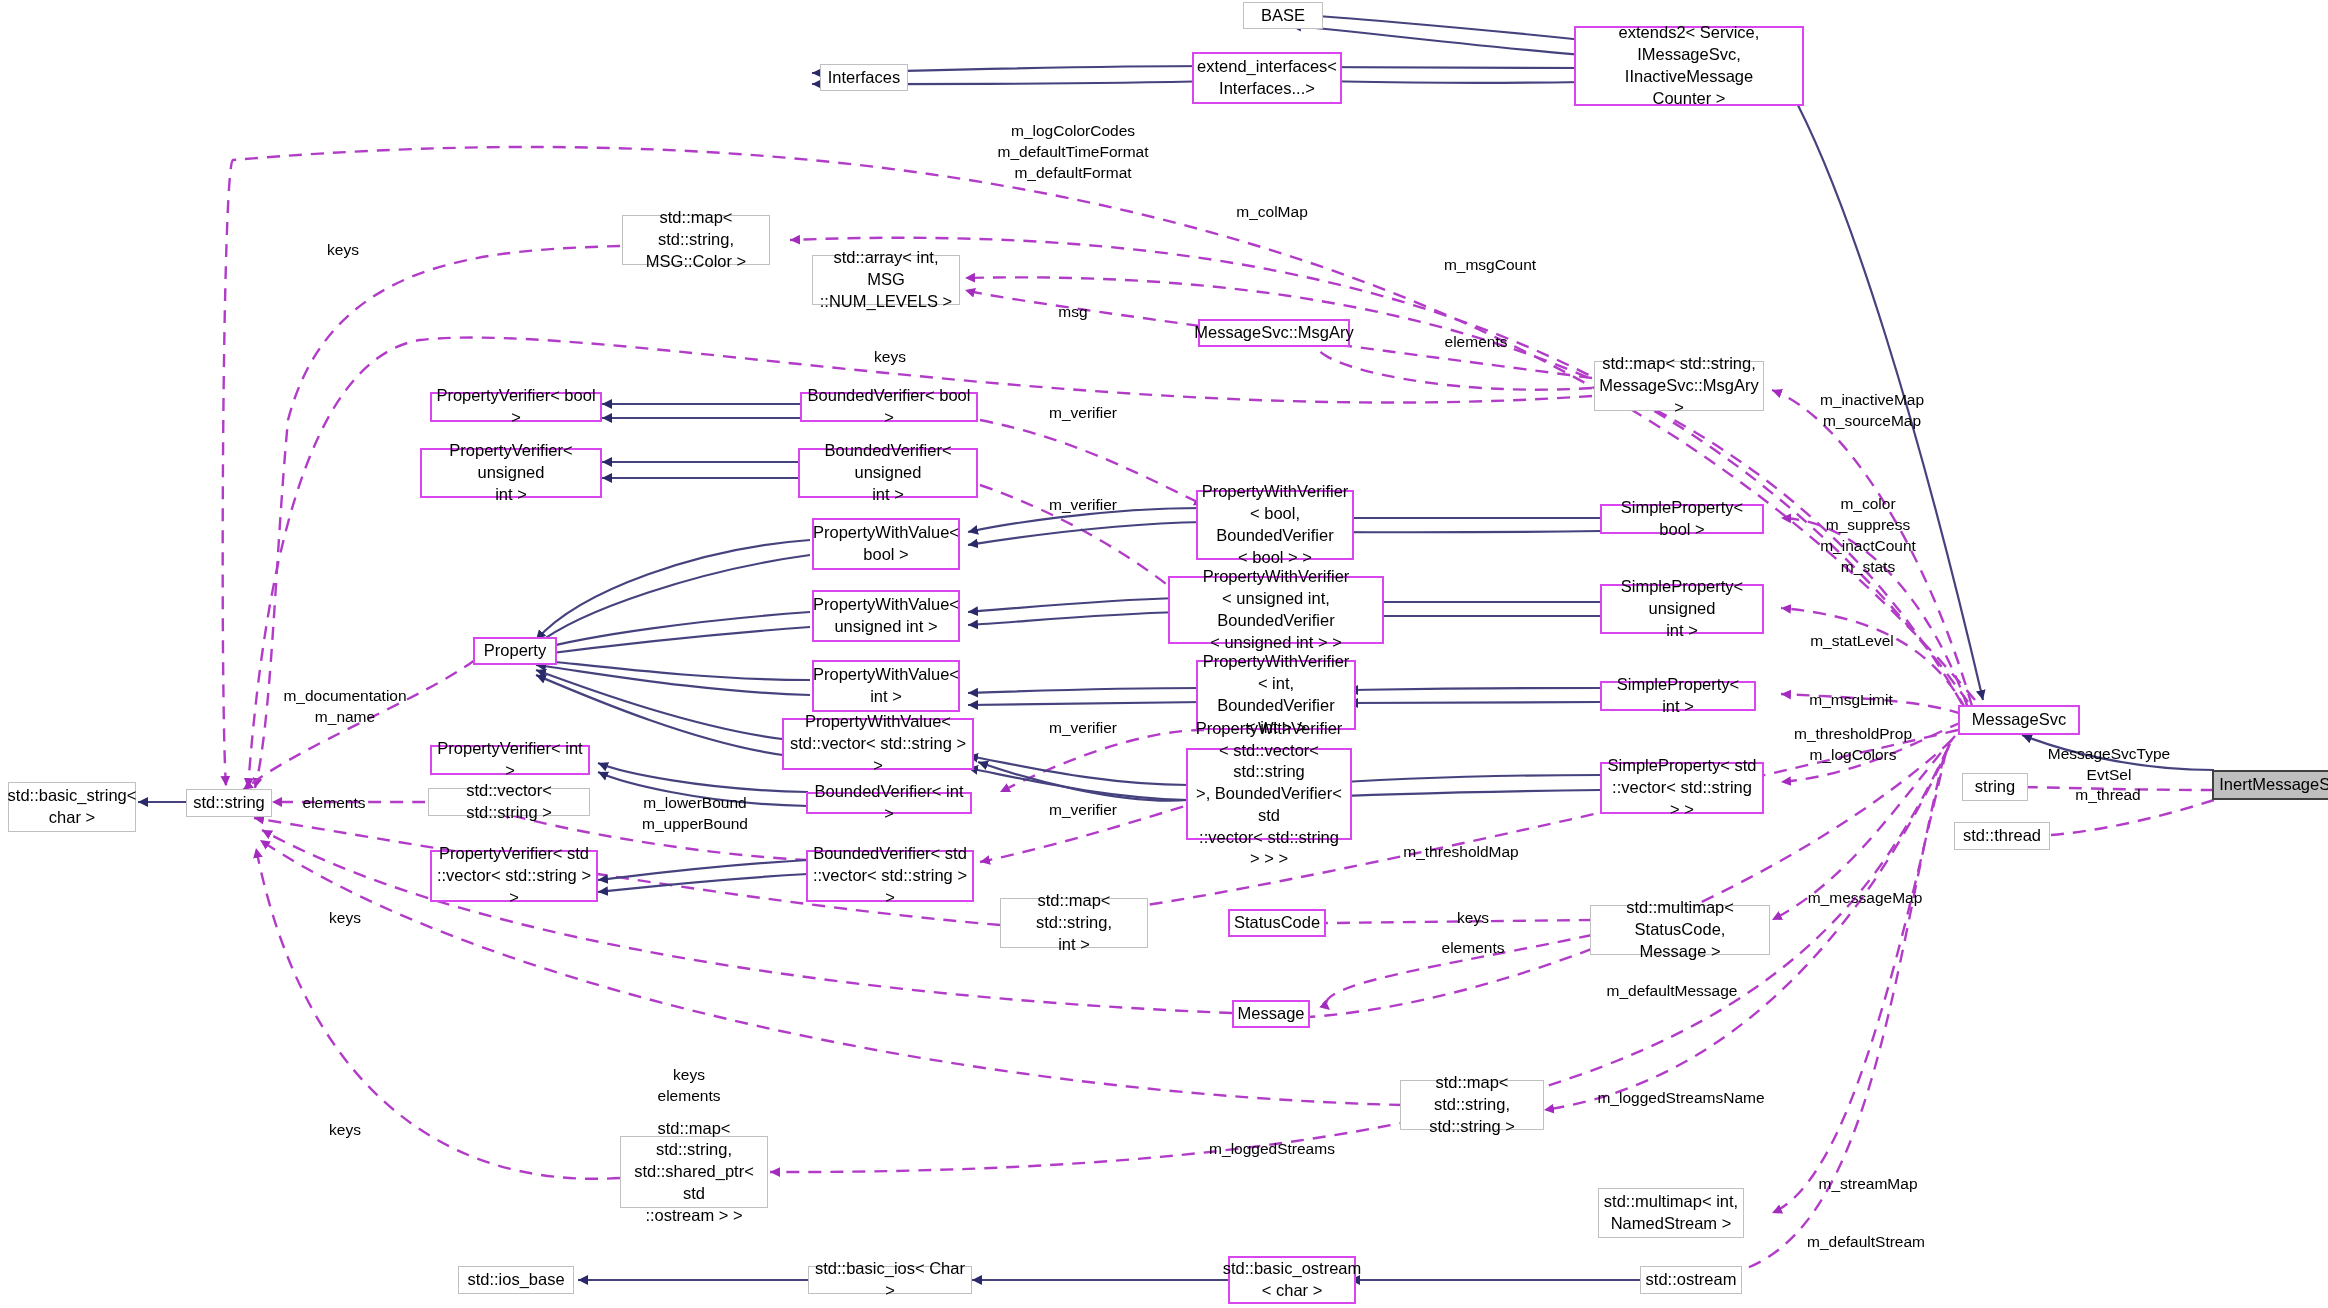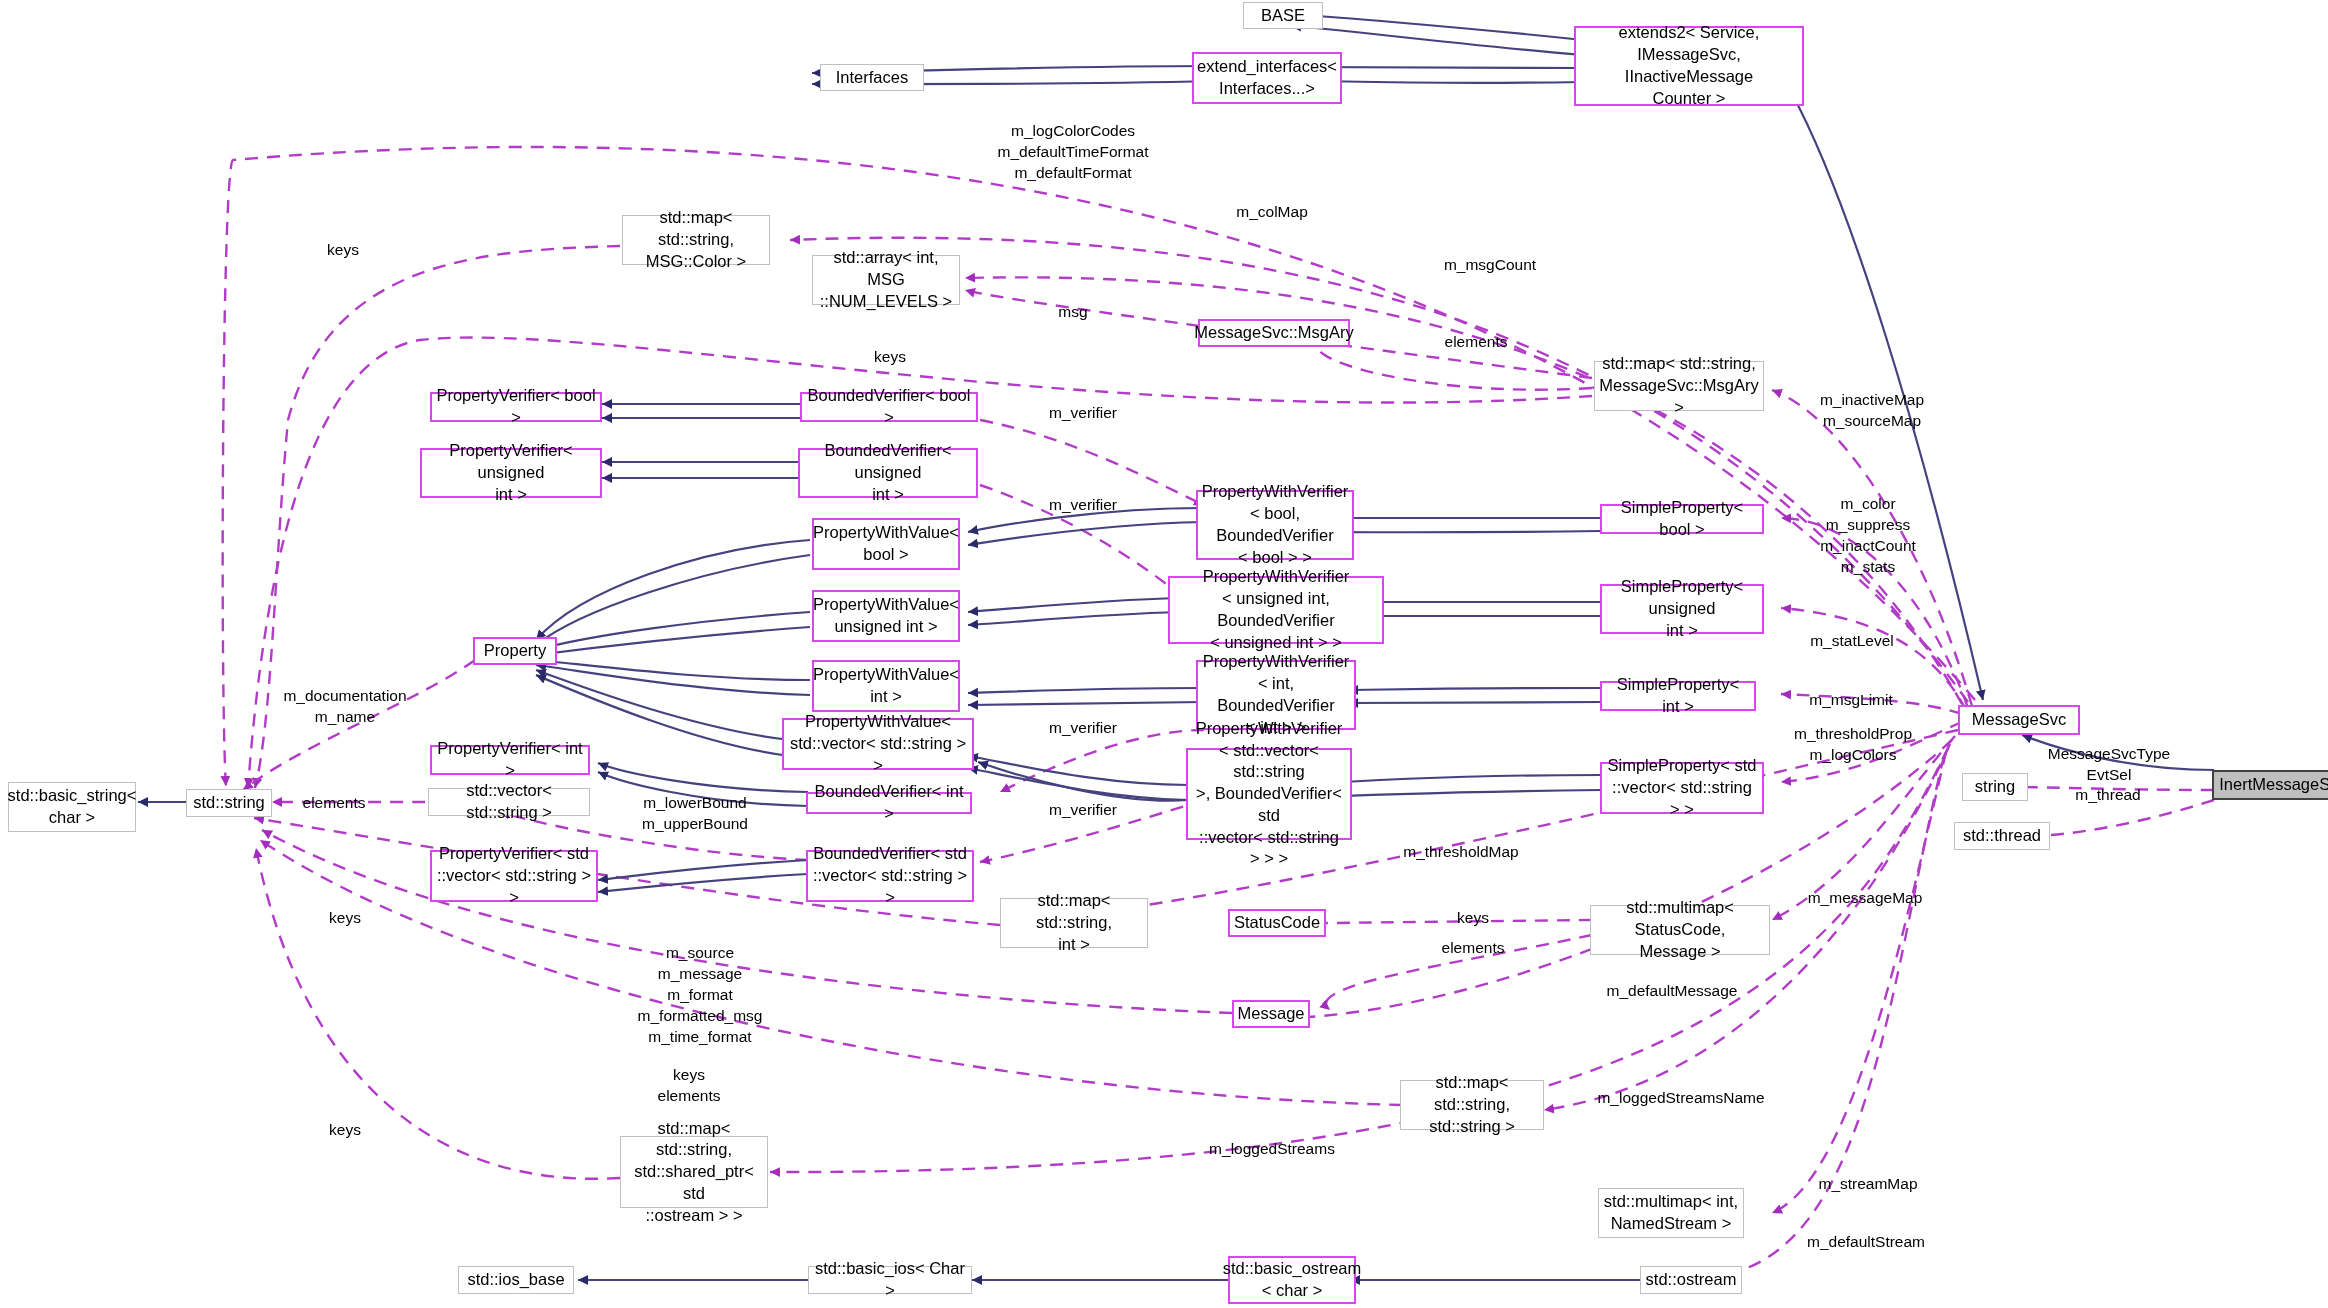--- a/index.html
+++ b/index.html
@@ -192,21 +192,21 @@
 
     <path class="inh" marker-end="url(#ia)" d="M186,802 C160,802 145,802 138,802"></path>
 
     <path class="inh" marker-end="url(#ia)" d="M810,1280 C700,1280 620,1280 578,1280"></path>
     <path class="inh" marker-end="url(#ia)" d="M1232,1280 C1100,1280 1000,1280 972,1280"></path>
     <path class="inh" marker-end="url(#ia)" d="M1640,1280 C1500,1280 1380,1280 1350,1280"></path>
   </svg>
 
   <div class="node light" style="left:1243px;top:2px;width:80px;height:27px;">BASE</div>
 
-  <div class="node light" style="left:820px;top:64px;width:104px;height:27px;">Interfaces</div>
+  <div class="node light" style="left:820px;top:64px;width:88px;height:27px;">Interfaces</div>
 
   <div class="node strong" style="left:1192px;top:52px;width:150px;height:52px;">extend_interfaces&lt;
 Interfaces...&gt;</div>
 
   <div class="node strong" style="left:1574px;top:26px;width:230px;height:80px;">extends2&lt; Service,
 IMessageSvc, IInactiveMessage
 Counter &gt;</div>
 
   <div class="node light" style="left:622px;top:215px;width:148px;height:50px;">std::map&lt; std::string,
 MSG::Color &gt;</div>
@@ -374,25 +374,20 @@
   <div class="elabel" style="left:1461px;top:842px;">m_thresholdMap</div>
 
   <div class="elabel" style="left:345px;top:908px;">keys</div>
 
   <div class="elabel" style="left:1473px;top:908px;">keys</div>
 
   <div class="elabel" style="left:1473px;top:938px;">elements</div>
 
   <div class="elabel" style="left:1865px;top:888px;">m_messageMap</div>
 
-  <div class="elabel" style="left:700px;top:943px;">m_source
-m_message
-m_format
-m_formatted_msg
-m_time_format</div>
 
   <div class="elabel" style="left:1672px;top:981px;">m_defaultMessage</div>
 
   <div class="elabel" style="left:689px;top:1065px;">keys
 elements</div>
 
   <div class="elabel" style="left:1681px;top:1088px;">m_loggedStreamsName</div>
 
   <div class="elabel" style="left:345px;top:1120px;">keys</div>
 

